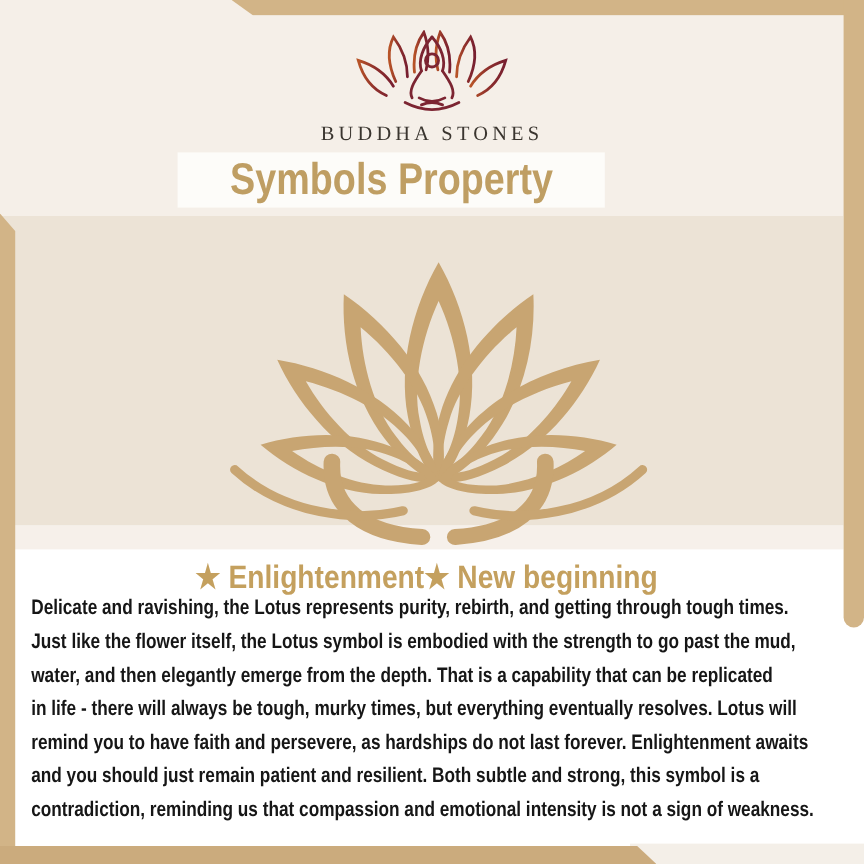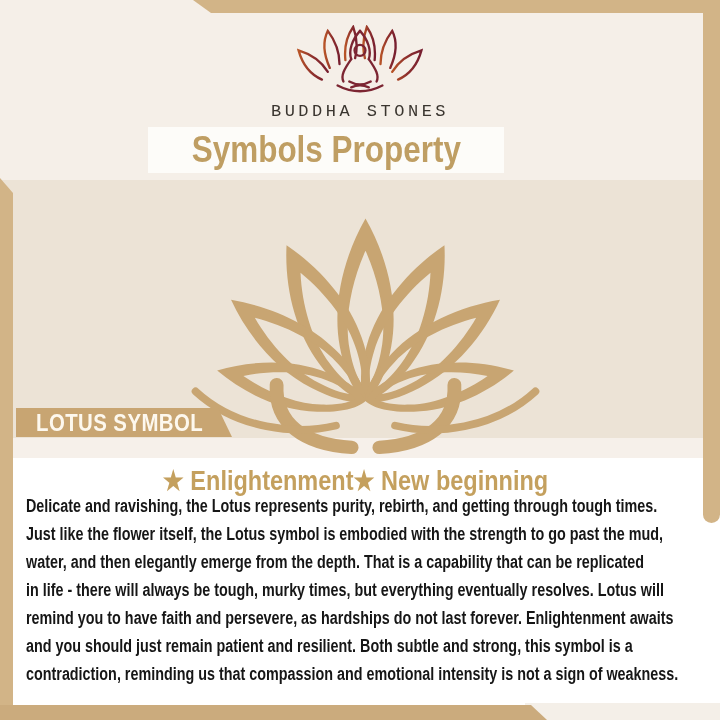--- a/index.html
+++ b/index.html
@@ -32,21 +32,21 @@
   }
   .band-bottom {
     left:0; top:705px; width:547px; height:15px; background:#cbab7d;
     clip-path:polygon(0 0, 531px 0, 547px 15px, 0 15px);
   }
 
   
   .logo { left:285px; top:25px; width:150px; height:78px; }
   .brand-name {
     left:0; top:102px; width:720px; text-align:center;
-    font-family:Liberation Mono, monospace; font-size:17px;
+    font-family:Liberation Serif, serif; font-size:17px;
     letter-spacing:3.5px; color:#3a352f;
   }
   .title-band {
     left:148px; top:127px; width:356px; height:46px; background:#fdfcf9;
     display:flex; align-items:center; justify-content:center;
   }
   .title-text {
     font-size:37px; font-weight:bold; color:#bf9e63;
     transform:scaleX(0.85); white-space:nowrap;
   }
@@ -141,23 +141,20 @@
     <use href="#petal" transform="rotate(78 200 222) translate(200 222) scale(0.82 0.8) translate(-200 -222)"></use>
     <use href="#petal" transform="rotate(-78 200 222) translate(200 222) scale(0.82 0.8) translate(-200 -222)"></use>
     <g stroke="#c8a572" fill="none" stroke-linecap="round">
       <path d="M110,205 C108,246 138,268 186,271" stroke-width="14"></path>
       <path d="M290,205 C292,246 262,268 214,271" stroke-width="14"></path>
       <path d="M28,212 C70,252 130,258 170,248" stroke-width="8"></path>
       <path d="M372,212 C330,252 270,258 230,248" stroke-width="8"></path>
     </g>
   </svg>
 
-  <div class="abs badge">
-    <div class="badge-text">LOTUS SYMBOL</div>
-  </div>
 
   <div class="abs content-heading">
     <span class="heading-text">★ Enlightenment★ New beginning</span>
   </div>
 
   <div class="abs body-text">
     <div class="body-line">Delicate and ravishing, the Lotus represents purity, rebirth, and getting through tough times.</div>
     <div class="body-line">Just like the flower itself, the Lotus symbol is embodied with the strength to go past the mud,</div>
     <div class="body-line">water, and then elegantly emerge from the depth. That is a capability that can be replicated</div>
     <div class="body-line">in life - there will always be tough, murky times, but everything eventually resolves. Lotus will</div>

